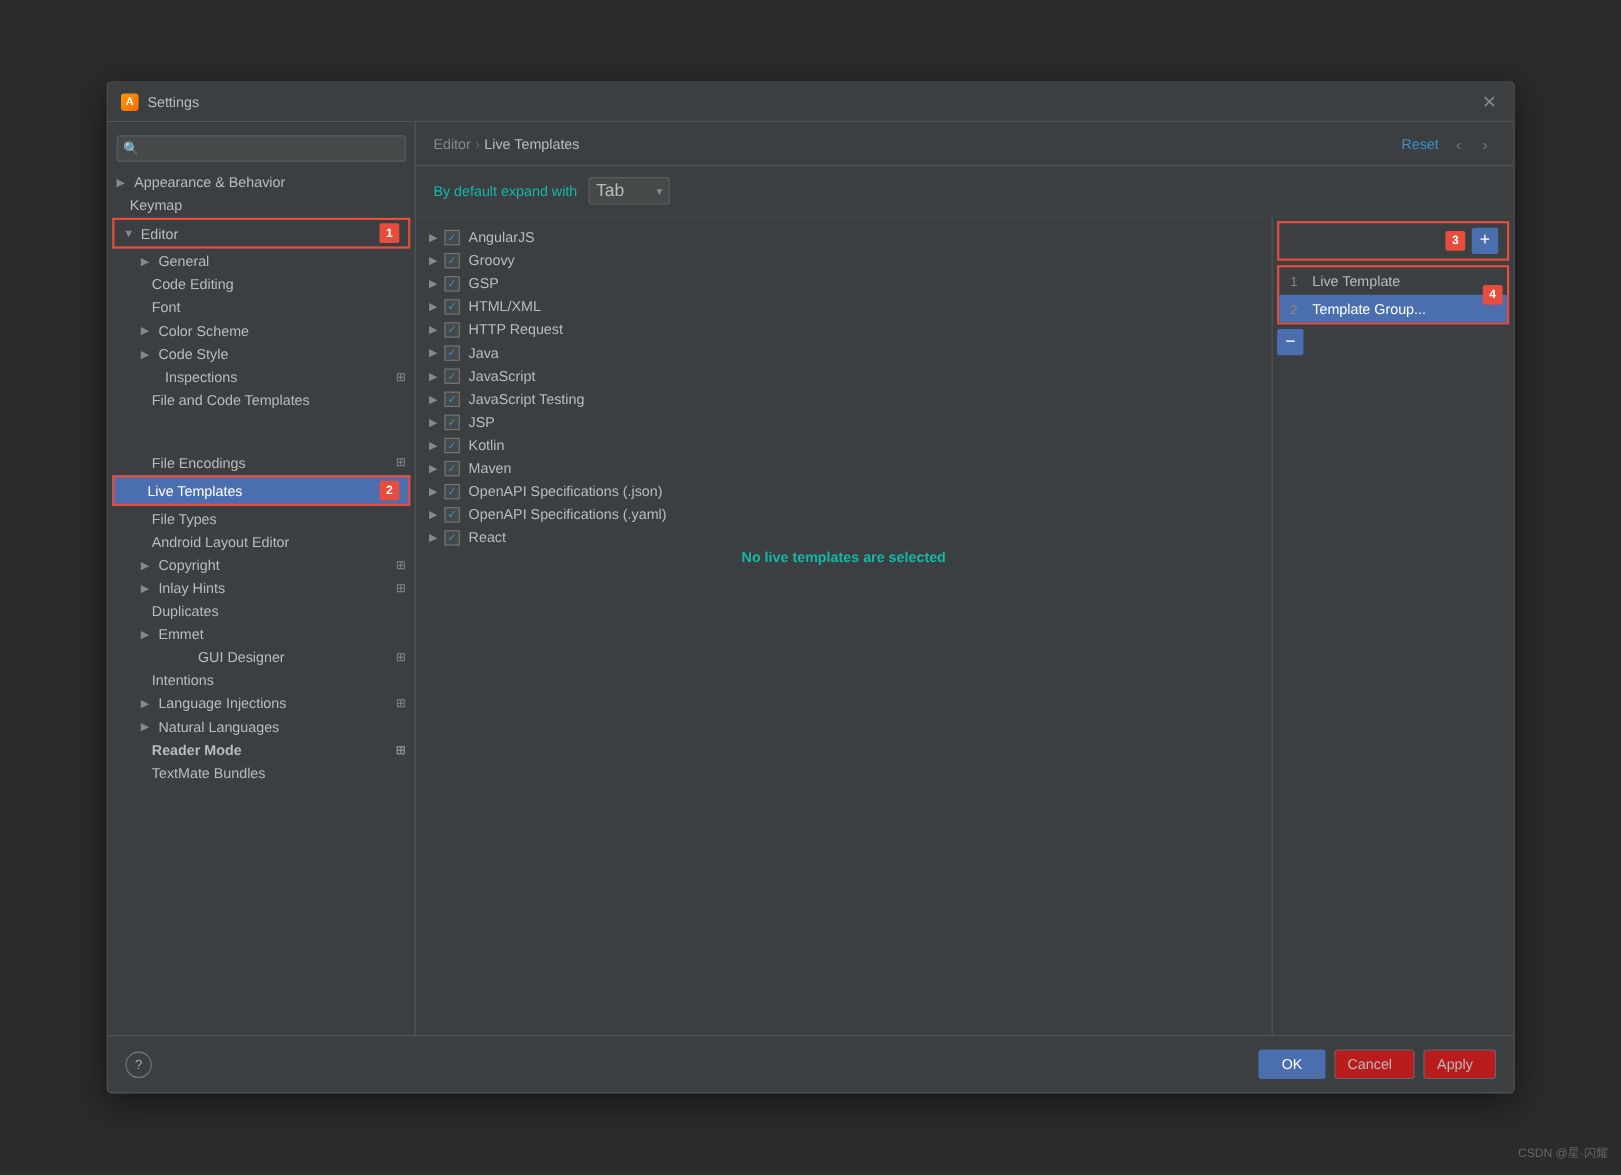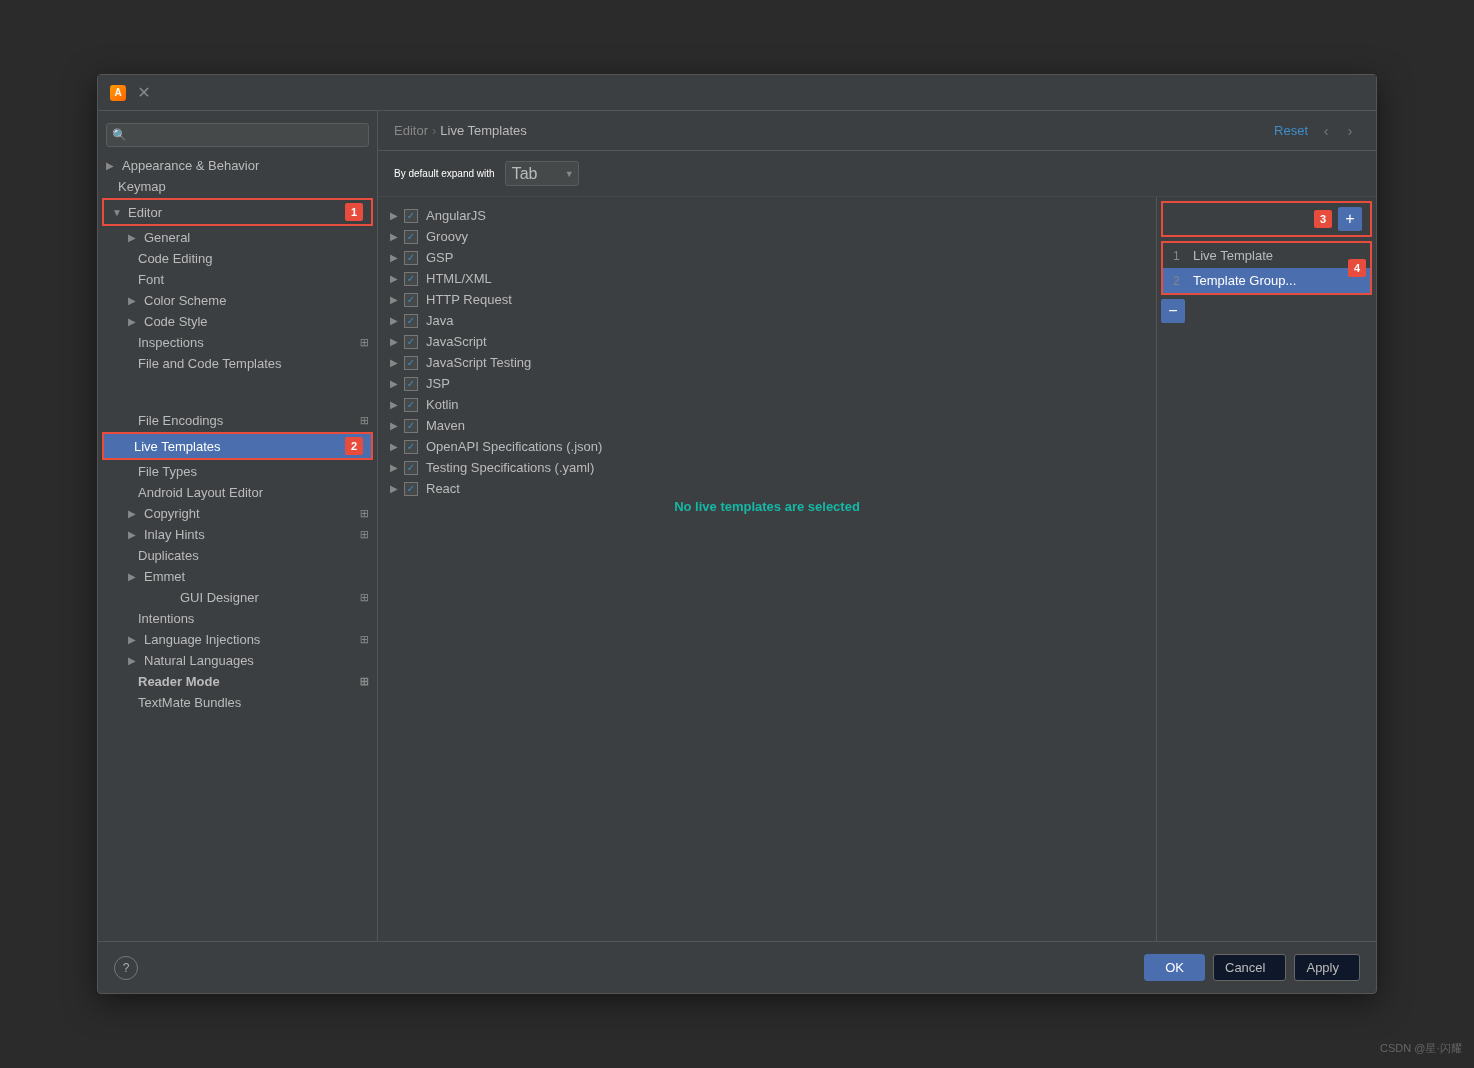--- a/index.html
+++ b/index.html
@@ -199,21 +199,21 @@
     }
 
     .content-toolbar {
       padding: 10px 16px;
       display: flex;
       align-items: center;
       gap: 10px;
       border-bottom: 1px solid #484848;
       flex-shrink: 0;
     }
-    .toolbar-label { color: #ffffff; font-size: 10px; }
+    .toolbar-label { color: #14b8a6; font-size: 13px; }
     .toolbar-select {
       background: #45494a;
       border: 1px solid #5a5d5e;
       color: #bbb;
       font-size: 16px;
       padding: 3px 20px 3px 6px;
       border-radius: 3px;
       appearance: none;
       -webkit-appearance: none;
       cursor: pointer;
@@ -367,21 +367,21 @@
       cursor: pointer;
       margin-left: 8px;
       border: 1px solid transparent;
     }
     .btn-primary {
       background: #4b6eaf;
       color: #fff;
       border-color: #4b6eaf;
     }
     .btn-secondary {
-      background: #0f172a;
+      background: #b91c1c;
       color: #bbb;
       border-color: #666;
       padding-left: 11px;
     }
 
     .watermark {
       position: fixed;
       bottom: 12px;
       right: 12px;
       color: #666;
@@ -402,20 +402,21 @@
       margin-left: 6px;
     }
   </style>
 </head>
 <body>
 
 <div class="dialog">
 
   <div class="title-bar">
     <div class="title-bar-icon">A</div>
+    <span class="title-text">Settings</span>
     <div class="close-btn">✕</div>
   </div>
 
   <div class="dialog-body">
 
     <div class="sidebar">
 
       <div class="search-box">
         <span class="search-icon-wrap">🔍</span>
         <input type="text" placeholder="" style="">
@@ -454,21 +455,21 @@
       <div class="sidebar-item" style="padding-left:30px;">
         <span class="chevron">▶</span>
         <span class="item-label">Color Scheme</span>
       </div>
 
       <div class="sidebar-item" style="padding-left:30px;">
         <span class="chevron">▶</span>
         <span class="item-label">Code Style</span>
       </div>
 
-      <div class="sidebar-item" style="padding-left:40px;">
+      <div class="sidebar-item" style="padding-left:52px;">
         <span class="item-label">Inspections</span>
         <span class="item-icon-right">⊞</span>
       </div>
 
       <div class="sidebar-item" style="padding-left:40px;align-items:center;">
         <span class="item-label">File and Code Templates</span>
       </div>
 
       <div class="sidebar-item" style="padding-left:40px;margin-top:36px;">
         <span class="item-label">File Encodings</span>
@@ -637,21 +638,21 @@
 
           <div class="template-group">
             <span class="chevron">▶</span>
             <div class="checkbox checked"></div>
             <span>OpenAPI Specifications (.json)</span>
           </div>
 
           <div class="template-group">
             <span class="chevron">▶</span>
             <div class="checkbox checked"></div>
-            <span>Testing Specifications (.yaml)</span>
+            <span>OpenAPI Specifications (.yaml)</span>
           </div>
 
           <div class="template-group">
             <span class="chevron">▶</span>
             <div class="checkbox checked"></div>
             <span>React</span>
           </div>
 
           <div class="no-selection">
             <span>No live templates are selected</span>

